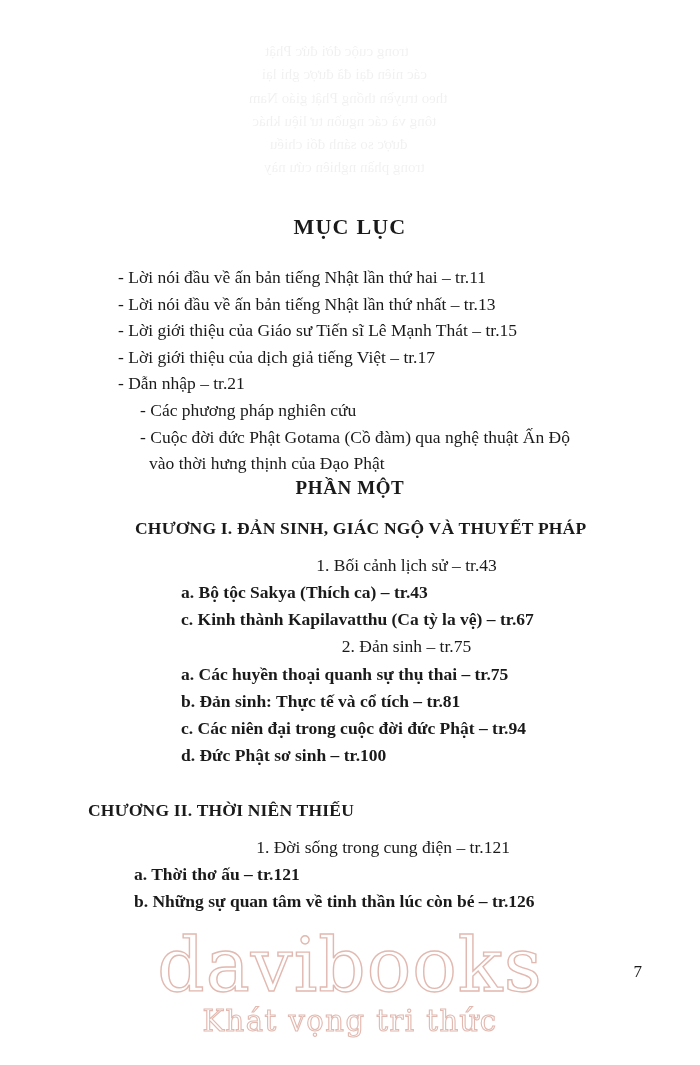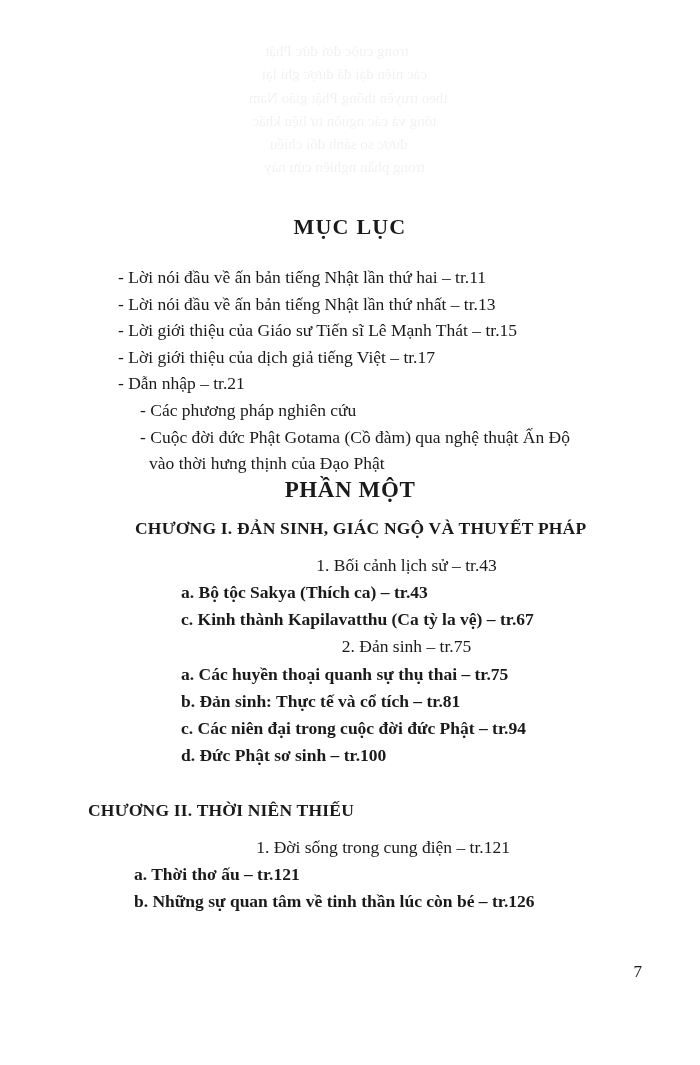--- a/index.html
+++ b/index.html
@@ -72,21 +72,21 @@
     display: block;
     padding-left: 9px;
   }
 
   .part-title {
     position: absolute;
     top: 477px;
     left: 0;
     right: 0;
     text-align: center;
-    font-size: 23px;
+    font-size: 19px;
     font-weight: bold;
     letter-spacing: 0.6px;
   }
 
   .chapter {
     position: absolute;
     left: 88px;
     right: 40px;
     font-size: 17.5px;
   }
@@ -200,14 +200,18 @@
     </div>
     <div class="items" style="">
       <div class="lvl1">1. Đời sống trong cung điện – tr.121</div>
       <div class="lvl2">a. Thời thơ ấu – tr.121</div>
       <div class="lvl2">b. Những sự quan tâm về tinh thần lúc còn bé – tr.126</div>
     </div>
   </div>
 
   <div class="page-number">7</div>
 
+  <div class="watermark">
+    <div class="wm-main">davibooks</div>
+    <div class="wm-sub">Khát vọng tri thức</div>
+  </div>
 
 </div>
 
 </body></html>

